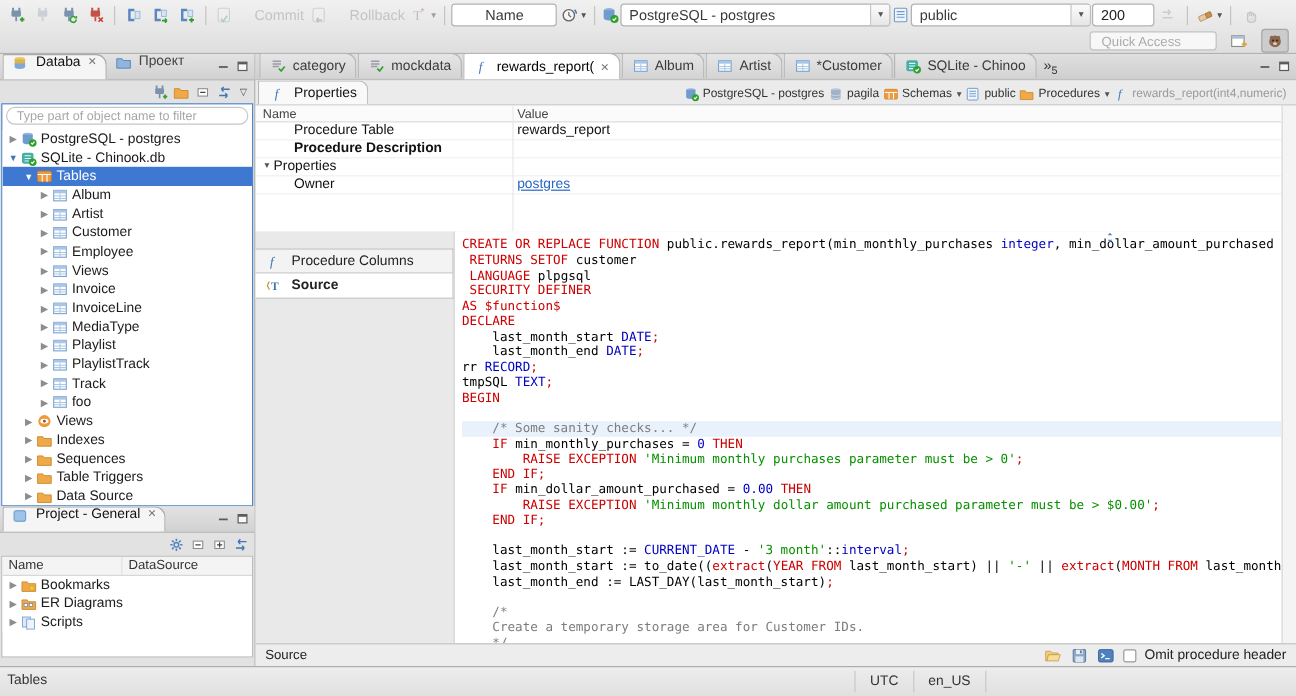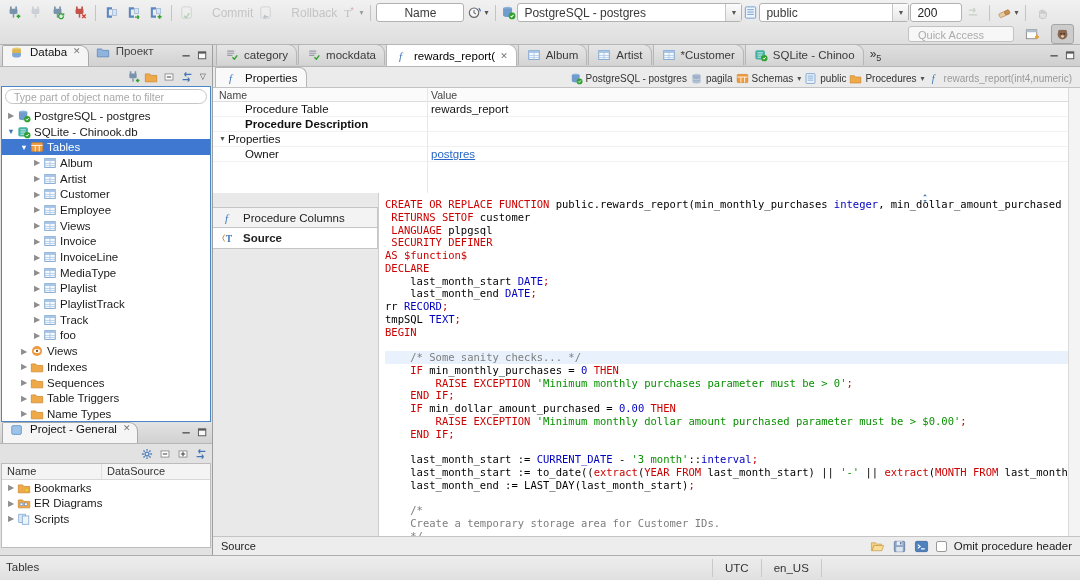--- a/index.html
+++ b/index.html
@@ -577,21 +577,21 @@
             </span>
             <span>Table Triggers</span>
           </div>
           <div class="trow" style="padding-left: 16px;">
             <span class="arr">▶</span>
             <span class="tico">
               <svg viewBox="0 0 16 16">
                 <path d="M1.5 4.5h5l1.2 1.7h6.8v7.3h-13z" fill="#f0a949" stroke="#cd8a30" stroke-width=".9"></path>
               </svg>
             </span>
-            <span>Name Types</span>
+            <span>Data Source</span>
           </div>
         </div>
     </div>
   </div>
   <div class="proj-panel">
     <div class="ptabs">
       <div class="ptab active">
         <span class="tico">
             <svg viewBox="0 0 16 16">
               <rect x="2" y="3" width="11" height="10" rx="1.5" fill="#9ec3e8" stroke="#5b8fc7" stroke-width=".9"></rect>

